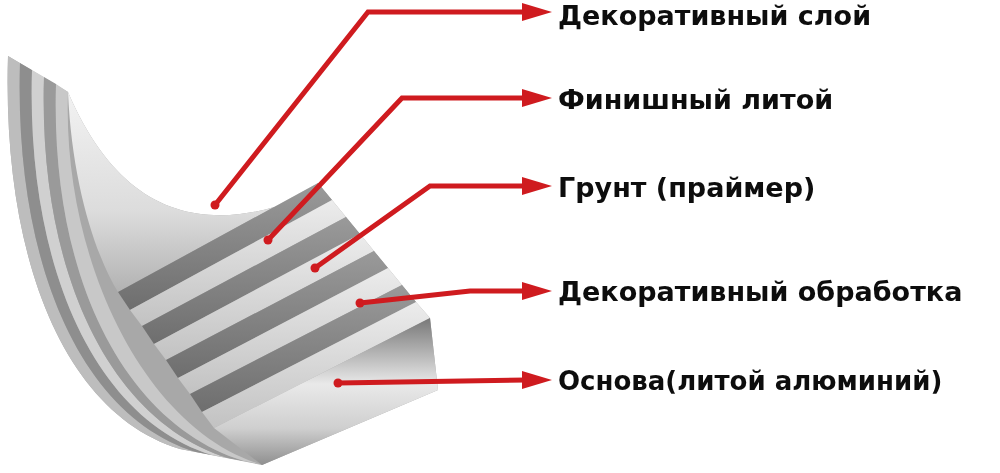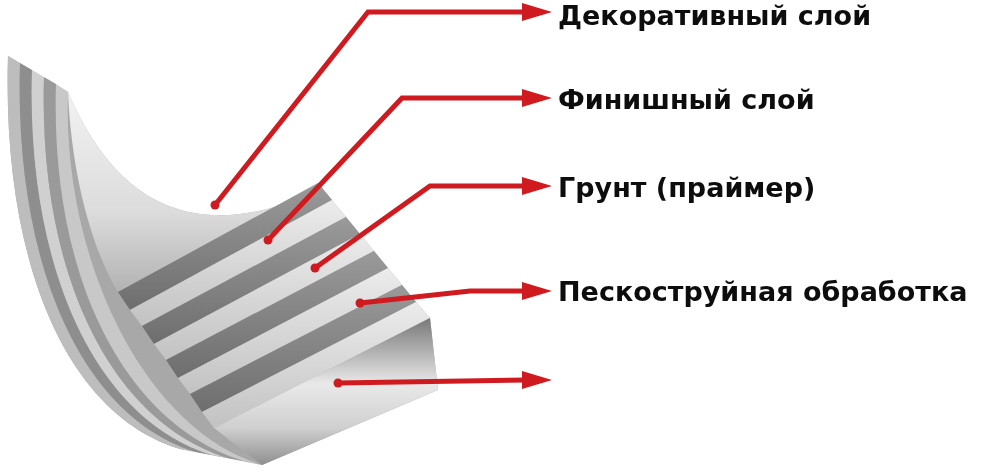--- a/index.html
+++ b/index.html
@@ -108,16 +108,17 @@
       </g>
       <g>
         <circle cx="338" cy="383" r="4.5" fill="#cf1b1f" stroke="none"></circle>
         <polyline points="338,383 526,380"></polyline>
         <polygon points="552,380 522,371 522,389" fill="#cf1b1f" stroke="none"></polygon>
       </g>
     </g>
   </svg>
 
   <div class="label" id="label-decorative">Декоративный слой</div>
-  <div class="label" id="label-finish">Финишный слой</div>
+  <div class="label" id="label-finish">Финишный литой</div>
   <div class="label" id="label-primer">Грунт (праймер)</div>
-  <div class="label" id="label-sandblast">Пескоструйная обработка</div>
+  <div class="label" id="label-sandblast">Декоративный обработка</div>
+  <div class="label" id="label-base">Основа(литой алюминий)</div>
 </div>
 
 </body></html>

